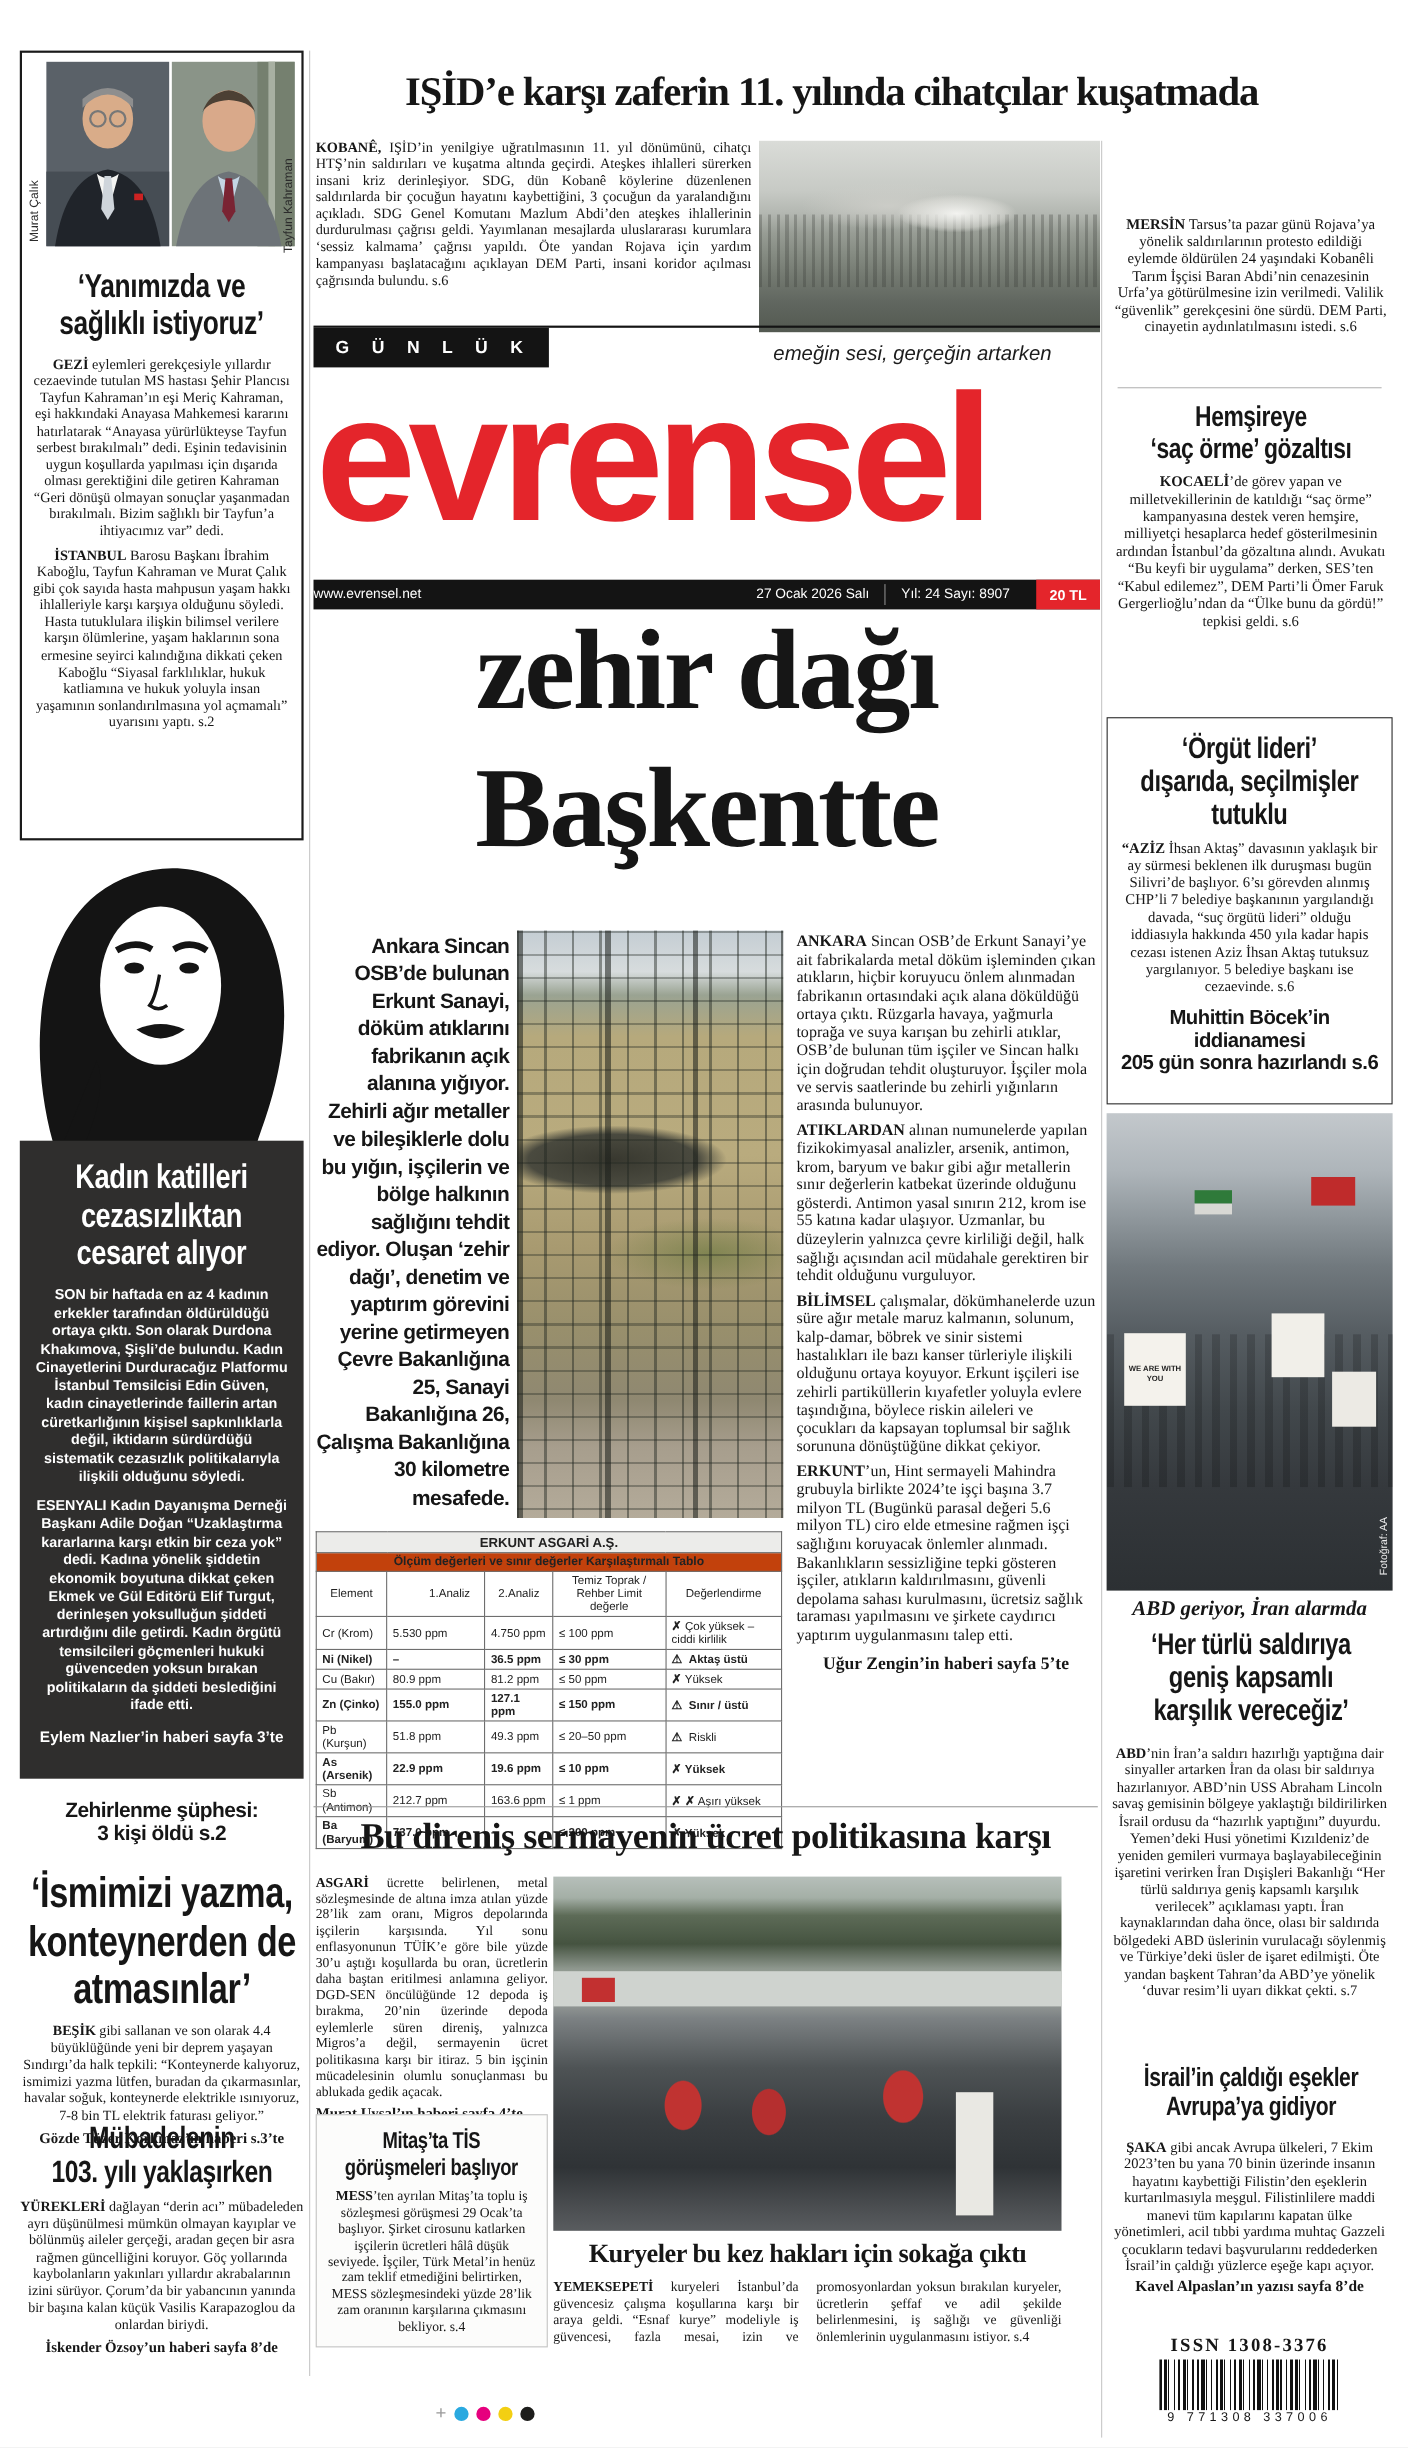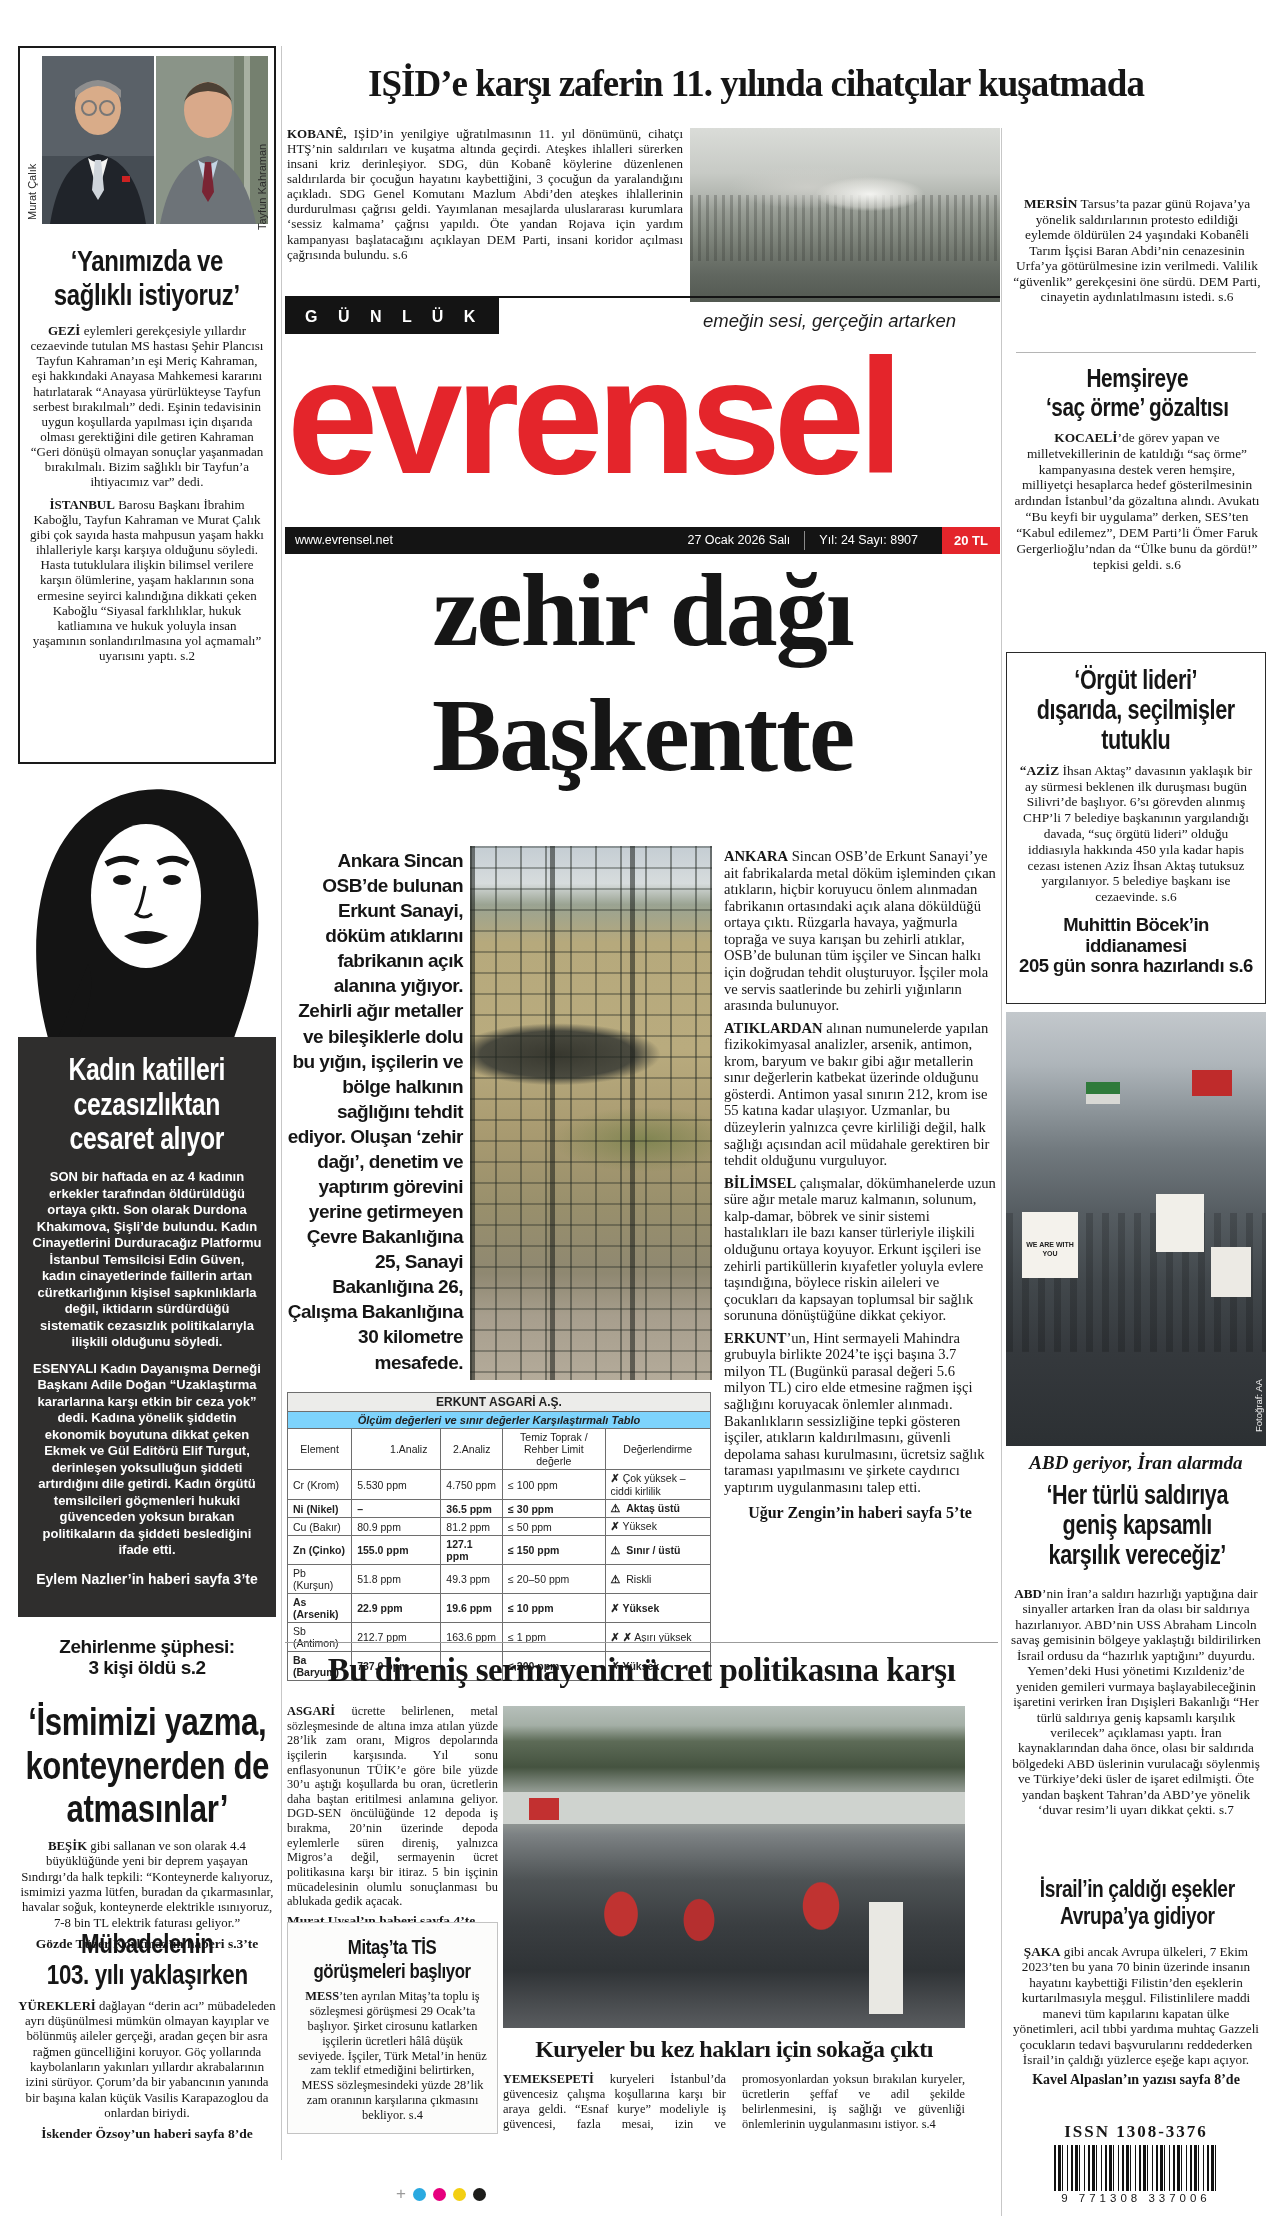--- a/index.html
+++ b/index.html
@@ -23,21 +23,21 @@
   #logo{color:#e4252b;font-family:"Liberation Sans",sans-serif;font-weight:bold;font-size:164px;
         letter-spacing:-7px;line-height:.92;margin:8px 0 0 2px;}
   #infobar{background:#141414;color:#fff;font-family:"Liberation Sans",sans-serif;font-size:12.5px;
            display:flex;align-items:stretch;height:27px;line-height:27px;}
   #infobar .sep{border-left:1px solid #8a8a8a;margin:4px 0;}
   #price{background:#e4252b;font-weight:bold;font-size:13px;padding:0 12px;margin-left:10px;}
   
   #mtable{border-collapse:collapse;width:424px;font-family:"Liberation Sans",sans-serif;font-size:10.5px;color:#222;}
   #mtable td,#mtable th{border:1px solid #6e6e6e;padding:2px 5px;text-align:left;vertical-align:middle;}
   #mtable .t1{background:#ececea;text-align:center;font-weight:bold;font-size:12px;}
-  #mtable .t2{background:#7dd3fc;text-align:center;font-weight:bold;font-size:11px;font-style:italic;}
+  #mtable .t2{background:#c2410c;text-align:center;font-weight:bold;font-size:11px;}
   #mtable .hd{text-align:center;font-size:10.5px;}
   #mtable tr.em td{font-weight:bold;}
   .wicon{font-size:11px;}
   
   .ph{position:absolute;overflow:hidden;}
   #ph-kobane{background:
      radial-gradient(ellipse 70px 22px at 58% 38%,rgba(246,246,243,.95),rgba(225,225,220,.5) 60%,transparent 78%),
      radial-gradient(ellipse 110px 30px at 38% 34%,rgba(208,208,203,.8),transparent 72%),
      repeating-linear-gradient(90deg,rgba(50,52,48,.28) 0 3px,transparent 3px 8px) 0 62%/100% 38% no-repeat,
      linear-gradient(180deg,#dadcd8 0%,#c7cac5 26%,#b3b7b1 38%,#989d95 48%,#878d84 58%,#747a71 70%,#616760 84%,#535951 100%);}
@@ -172,21 +172,21 @@
   </div>
   <div class="ph" id="ph-kobane" style="left:690px;top:128px;width:310px;height:174px;"></div>
 
   <div class="abs" style="left:285px;top:296px;width:715px;height:258px;">
     <div style="height:2px;background:#141414;"></div>
     <span id="gunluk">G Ü N L Ü K</span>
     <span class="abs sans" style="right:44px;top:14px;font-style:italic;font-size:18.5px;color:#1c1c1c;">emeğin sesi, gerçeğin artarken</span>
     <div id="logo">evrensel</div>
     <div class="abs" style="left:0;top:231px;width:715px;">
       <div id="infobar">
-        <span style="padding-left:10px;">www.evrensel.net</span>
+        <span style="">www.evrensel.net</span>
         <span style="margin-left:auto;padding:0 14px;">27 Ocak 2026 Salı</span>
         <span class="sep"></span>
         <span style="padding:0 14px;">Yıl: 24  Sayı: 8907</span>
         <span id="price">20 TL</span>
       </div>
     </div>
   </div>
 
   <div class="abs sh" style="left:285px;top:548px;width:715px;text-align:center;font-size:104px;line-height:1.2;letter-spacing:-2px;">
     <div>zehir dağı</div>

